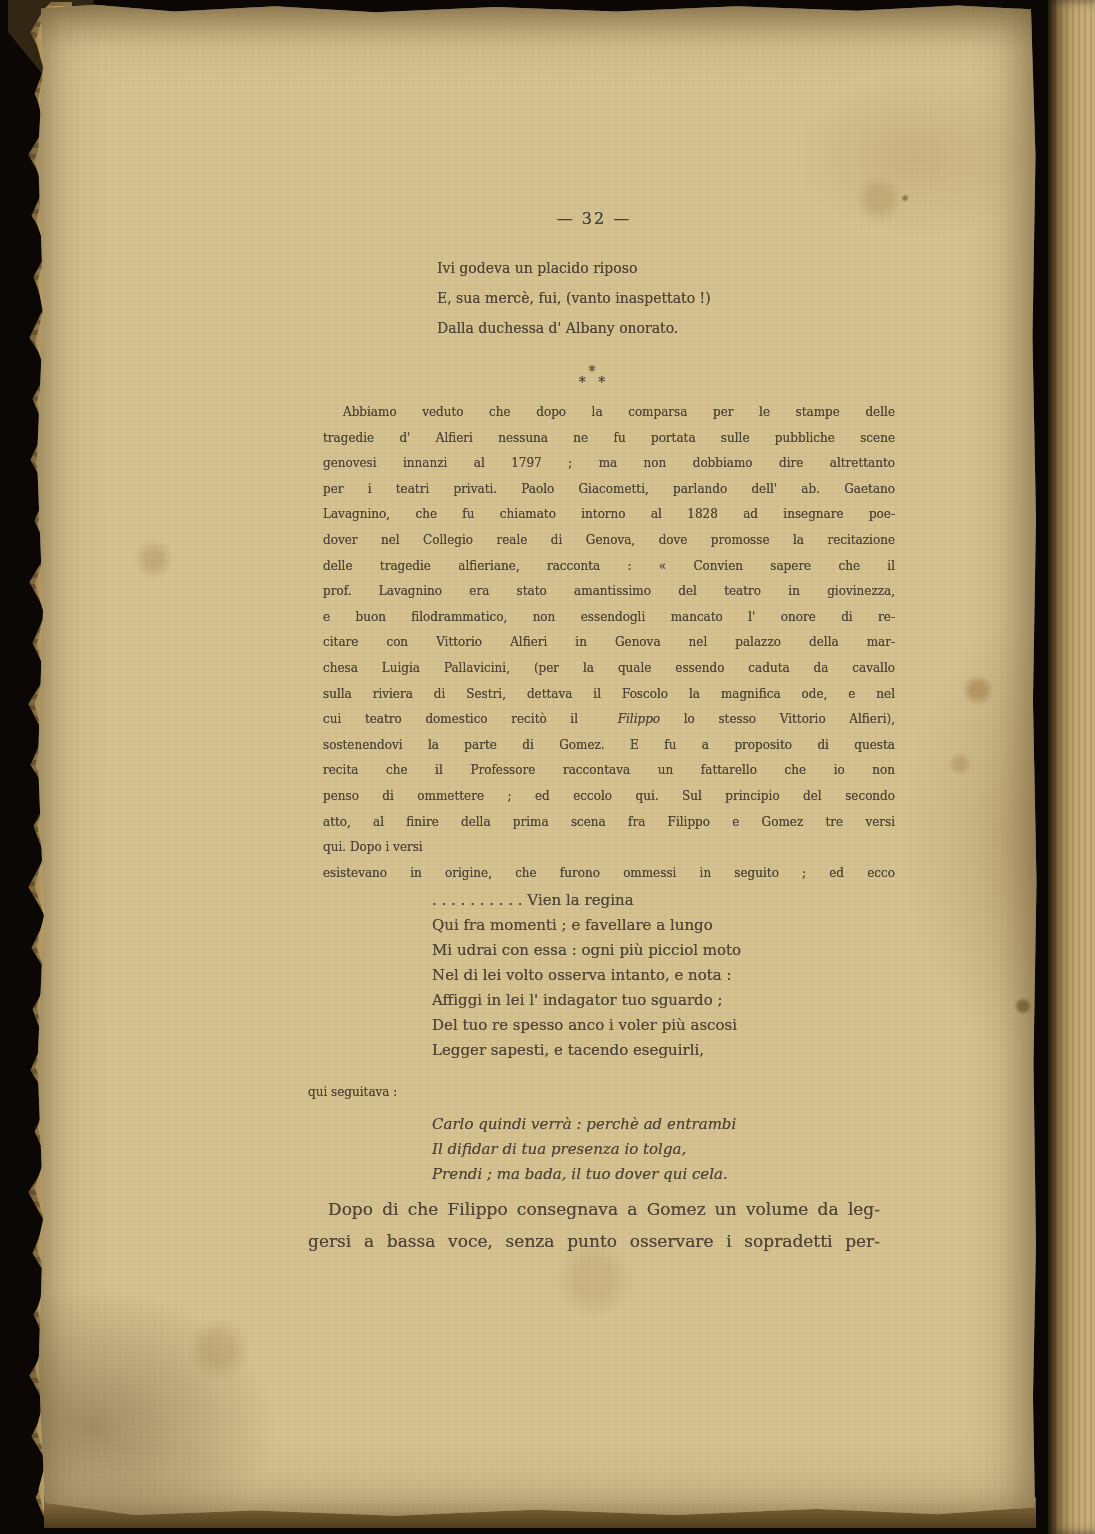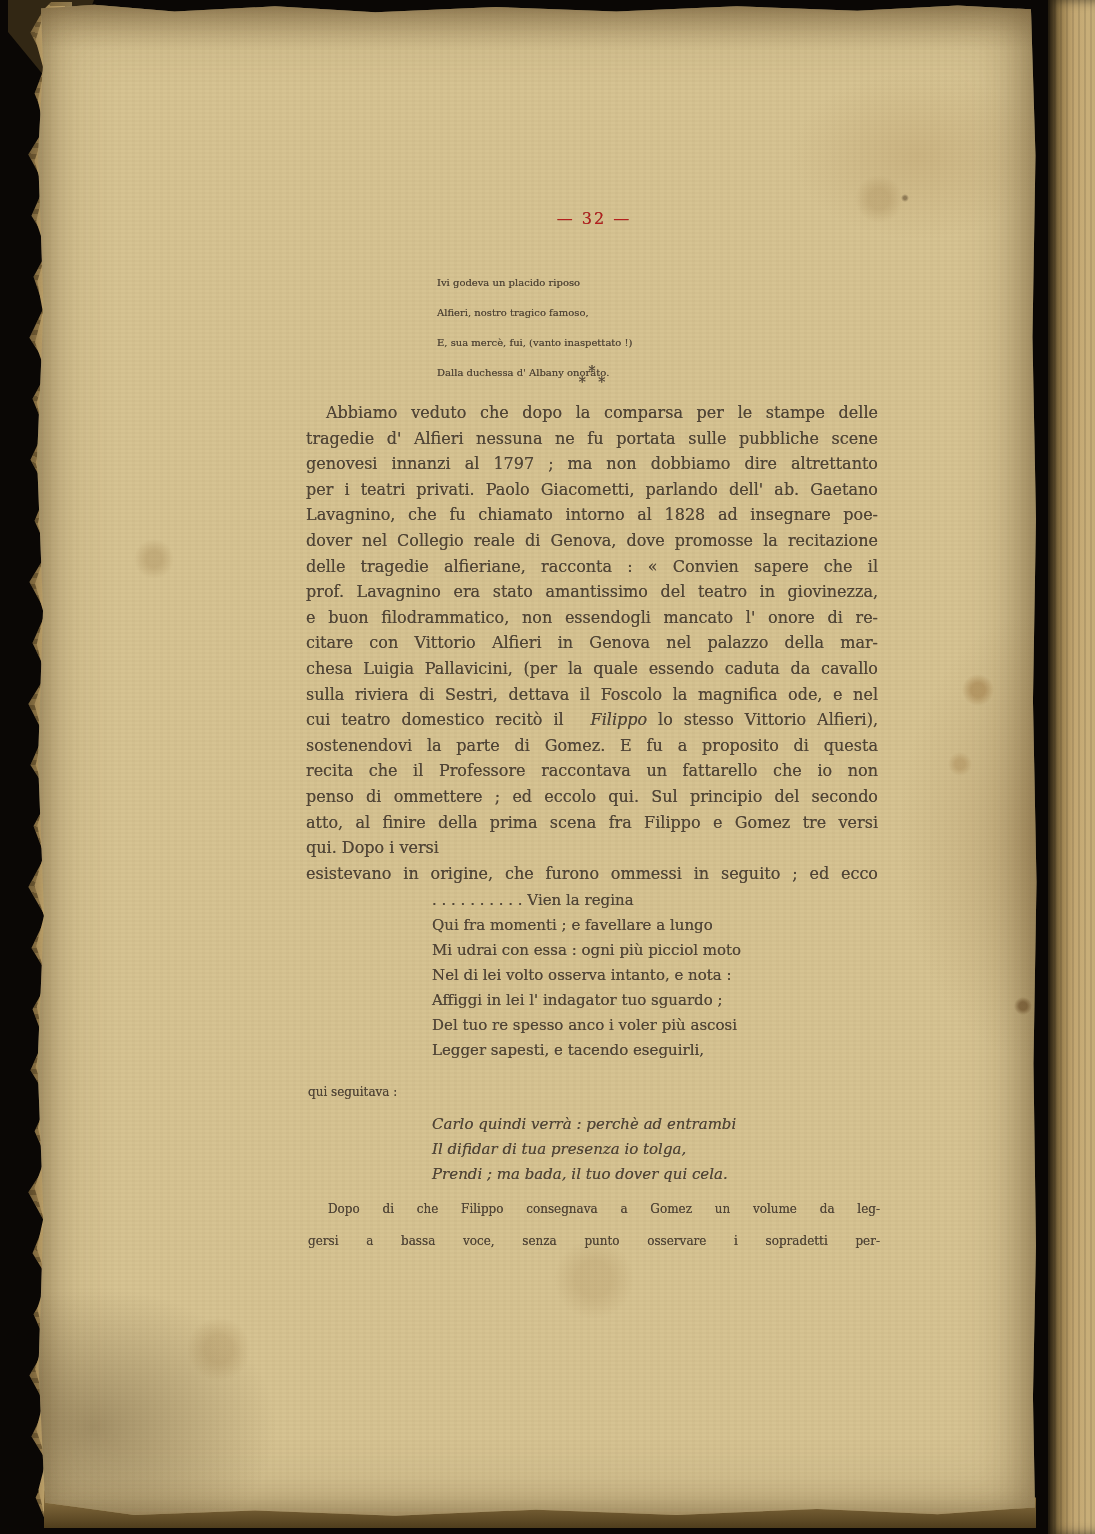--- a/index.html
+++ b/index.html
@@ -70,33 +70,33 @@
     position:absolute;right:0;top:0;width:47px;height:100%;z-index:3;
     background:
       repeating-linear-gradient(90deg, rgba(0,0,0,.10) 0 2px, rgba(0,0,0,0) 2px 6px),
       linear-gradient(90deg,#4c3b1e 0%,#977c49 20%,#c2a671 55%,#cbb27c 100%);
     box-shadow:inset 7px 0 11px rgba(0,0,0,.55);
   }
   .content{
     position:absolute;inset:0;z-index:4;color:#4f4436;
     text-shadow:0 0 .55px rgba(80,66,50,.75);
   }
-  .pagenum{position:absolute;top:205px;left:274px;width:572px;text-align:center;font-size:16px;letter-spacing:2px;color:#b91c1c;}
-  .overse{position:absolute;top:264px;left:403px;font-size:10px;line-height:30px;}
+  .pagenum{position:absolute;top:205px;left:274px;width:572px;text-align:center;font-size:16px;letter-spacing:2px;color:#404040;}
+  .overse{position:absolute;top:249px;left:403px;font-size:14px;line-height:30px;}
   .asterism{position:absolute;top:362px;left:274px;width:572px;text-align:center;font-size:14px;line-height:11px;letter-spacing:4px;color:#564a3b;}
   .asterism span{display:block;}
-  .para1{position:absolute;top:396px;left:272px;width:572px;font-size:16px;line-height:25.6px;}
+  .para1{position:absolute;top:396px;left:289px;width:572px;font-size:12px;line-height:25.6px;}
   .para1 .line{text-align:justify;text-align-last:justify;}
   .para1 .first{text-indent:20px;}
   .para1 .short{text-align-last:left;}
   .verse1{position:absolute;top:884px;left:398px;font-size:15px;line-height:25px;}
   .faint{opacity:.7;}
   .connector{position:absolute;top:1081px;left:274px;font-size:12px;}
   .verse2{position:absolute;top:1108px;left:398px;font-size:15px;line-height:25px;font-style:italic;}
-  .para2{position:absolute;top:1190px;left:274px;width:572px;font-size:12px;line-height:31.5px;}
+  .para2{position:absolute;top:1190px;left:274px;width:572px;font-size:17px;line-height:31.5px;}
   .para2 .line{text-align:justify;text-align-last:justify;}
   .para2 .first{text-indent:20px;}
   i{margin-left:16px;}
 </style>
 </head>
 <body>
 
 <div class="scene">
   <div class="corner-tear"></div>
   <div class="deckle"></div>
@@ -105,21 +105,20 @@
 
   <div class="page">
     <div class="grain"></div>
     <div class="stains"></div>
 
     <div class="content">
       <div class="pagenum">— 32 —</div>
 
       <div class="overse">
         <div>Ivi godeva un placido riposo</div>
-        <div>Alfieri, nostro tragico famoso,</div>
         <div>E, sua mercè, fui, (vanto inaspettato !)</div>
         <div>Dalla duchessa d' Albany onorato.</div>
       </div>
 
       <div class="asterism">
         <span>*</span>
         <span>* *</span>
       </div>
 
       <div class="para1">

